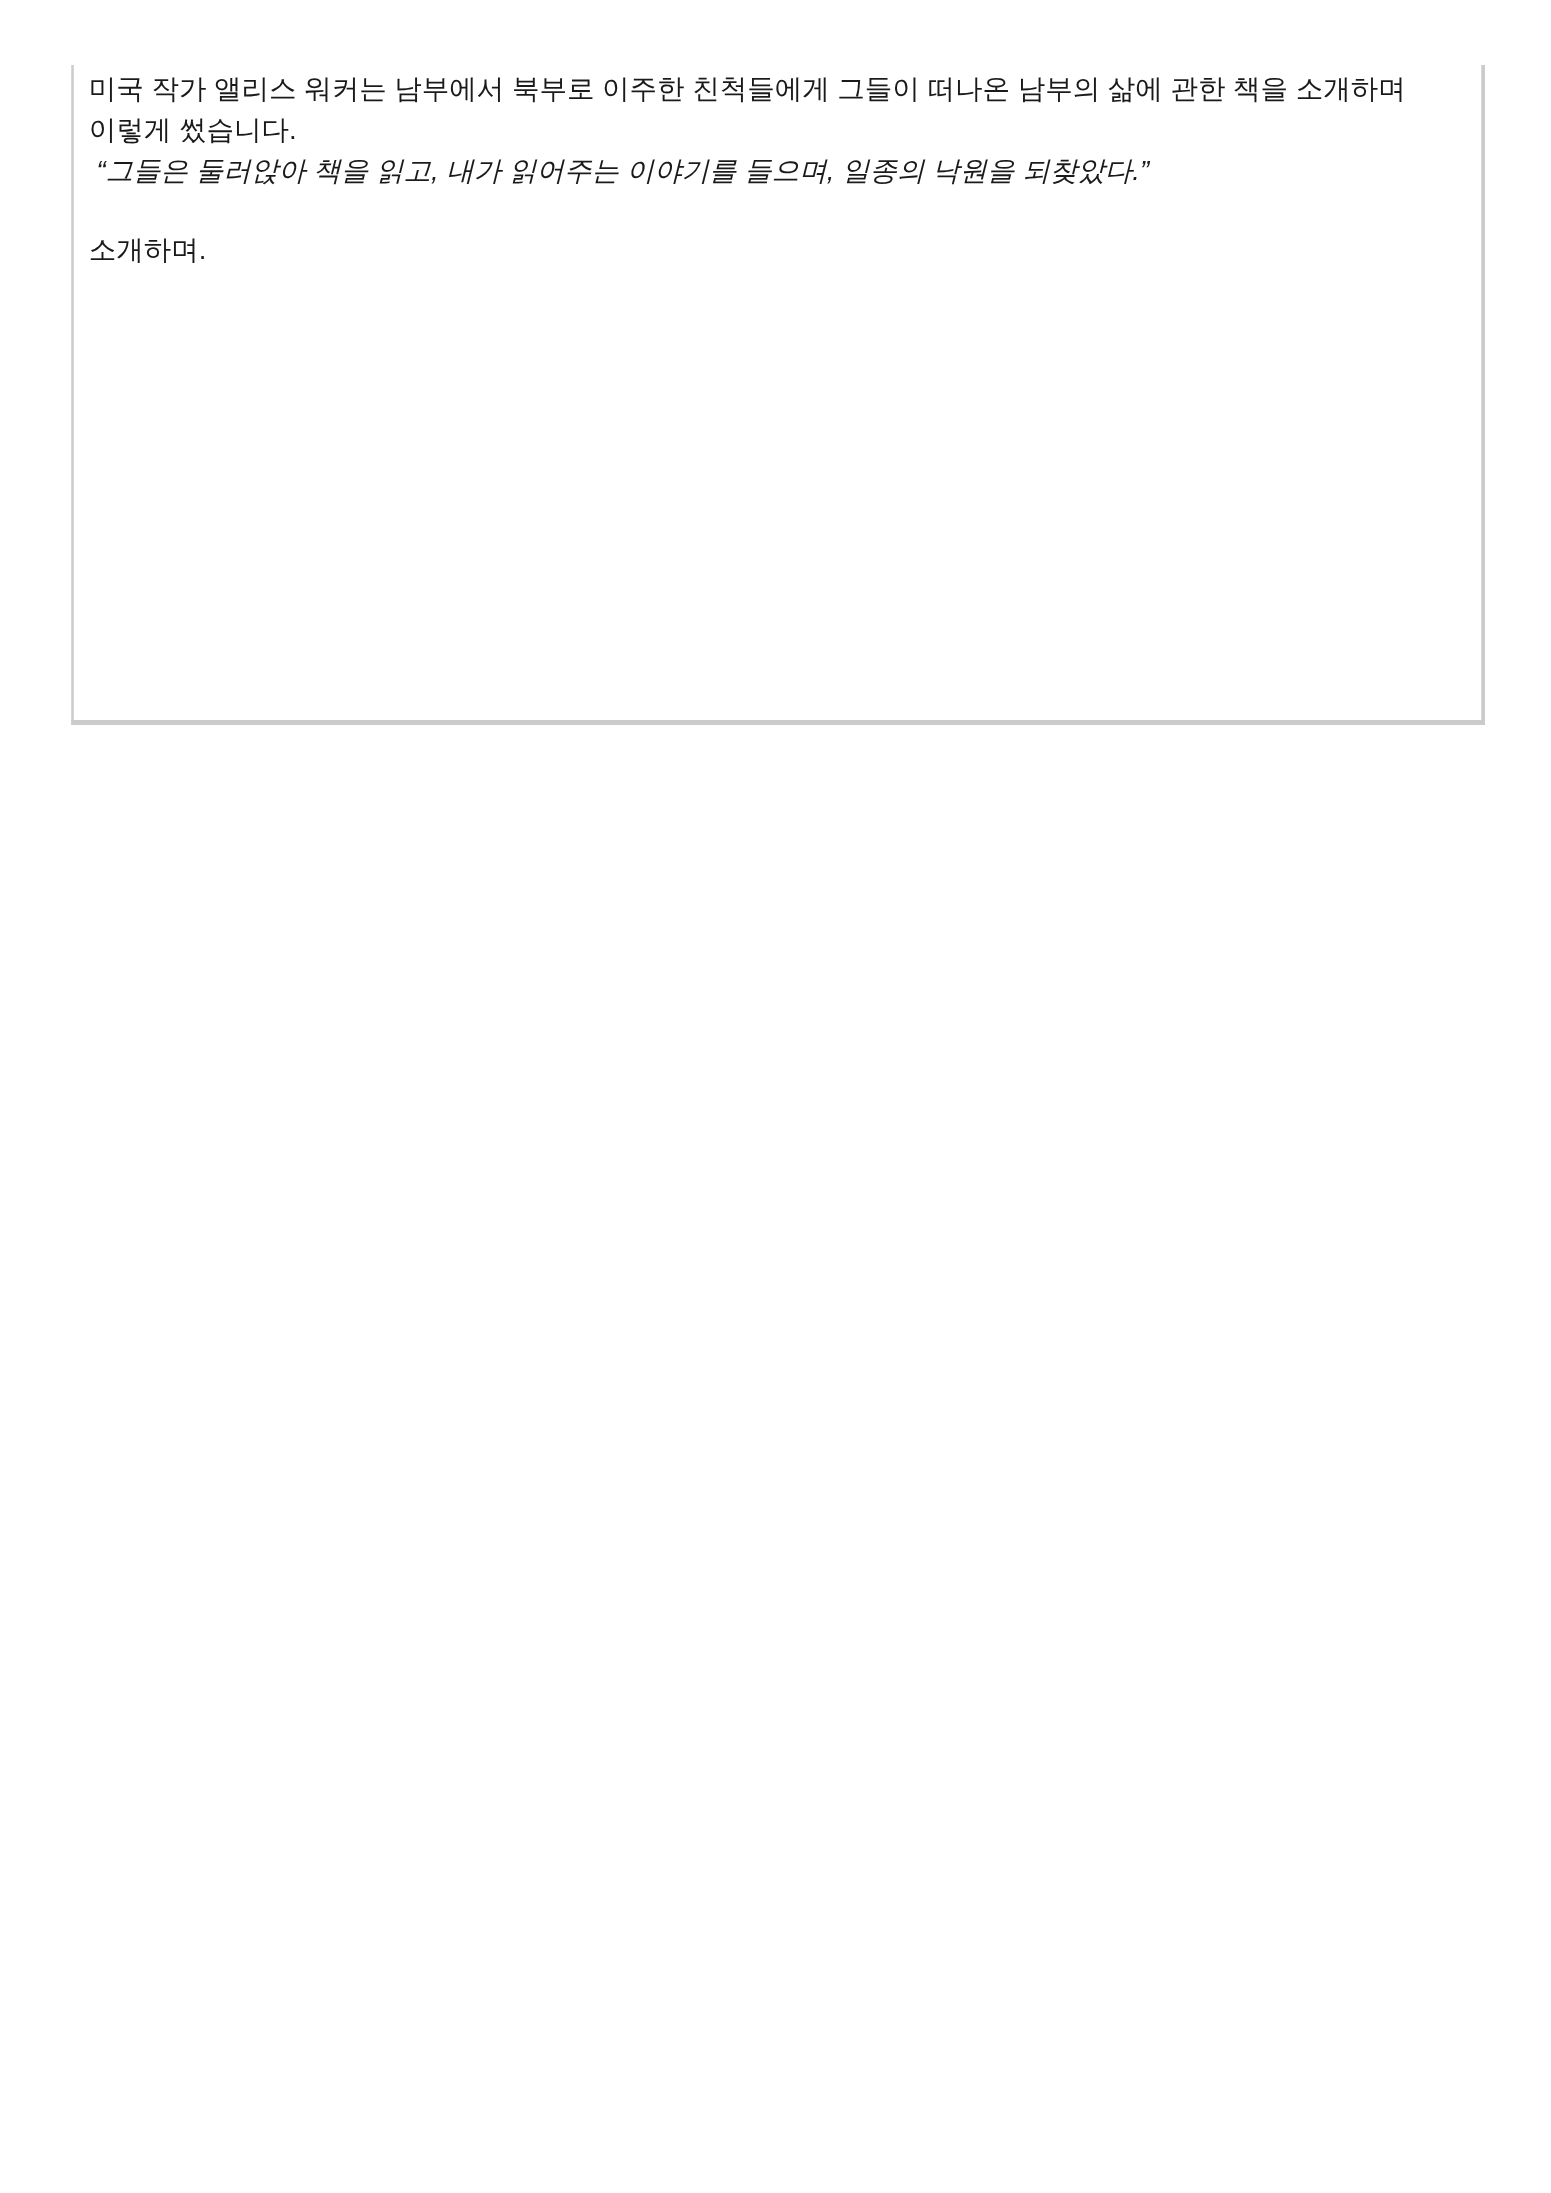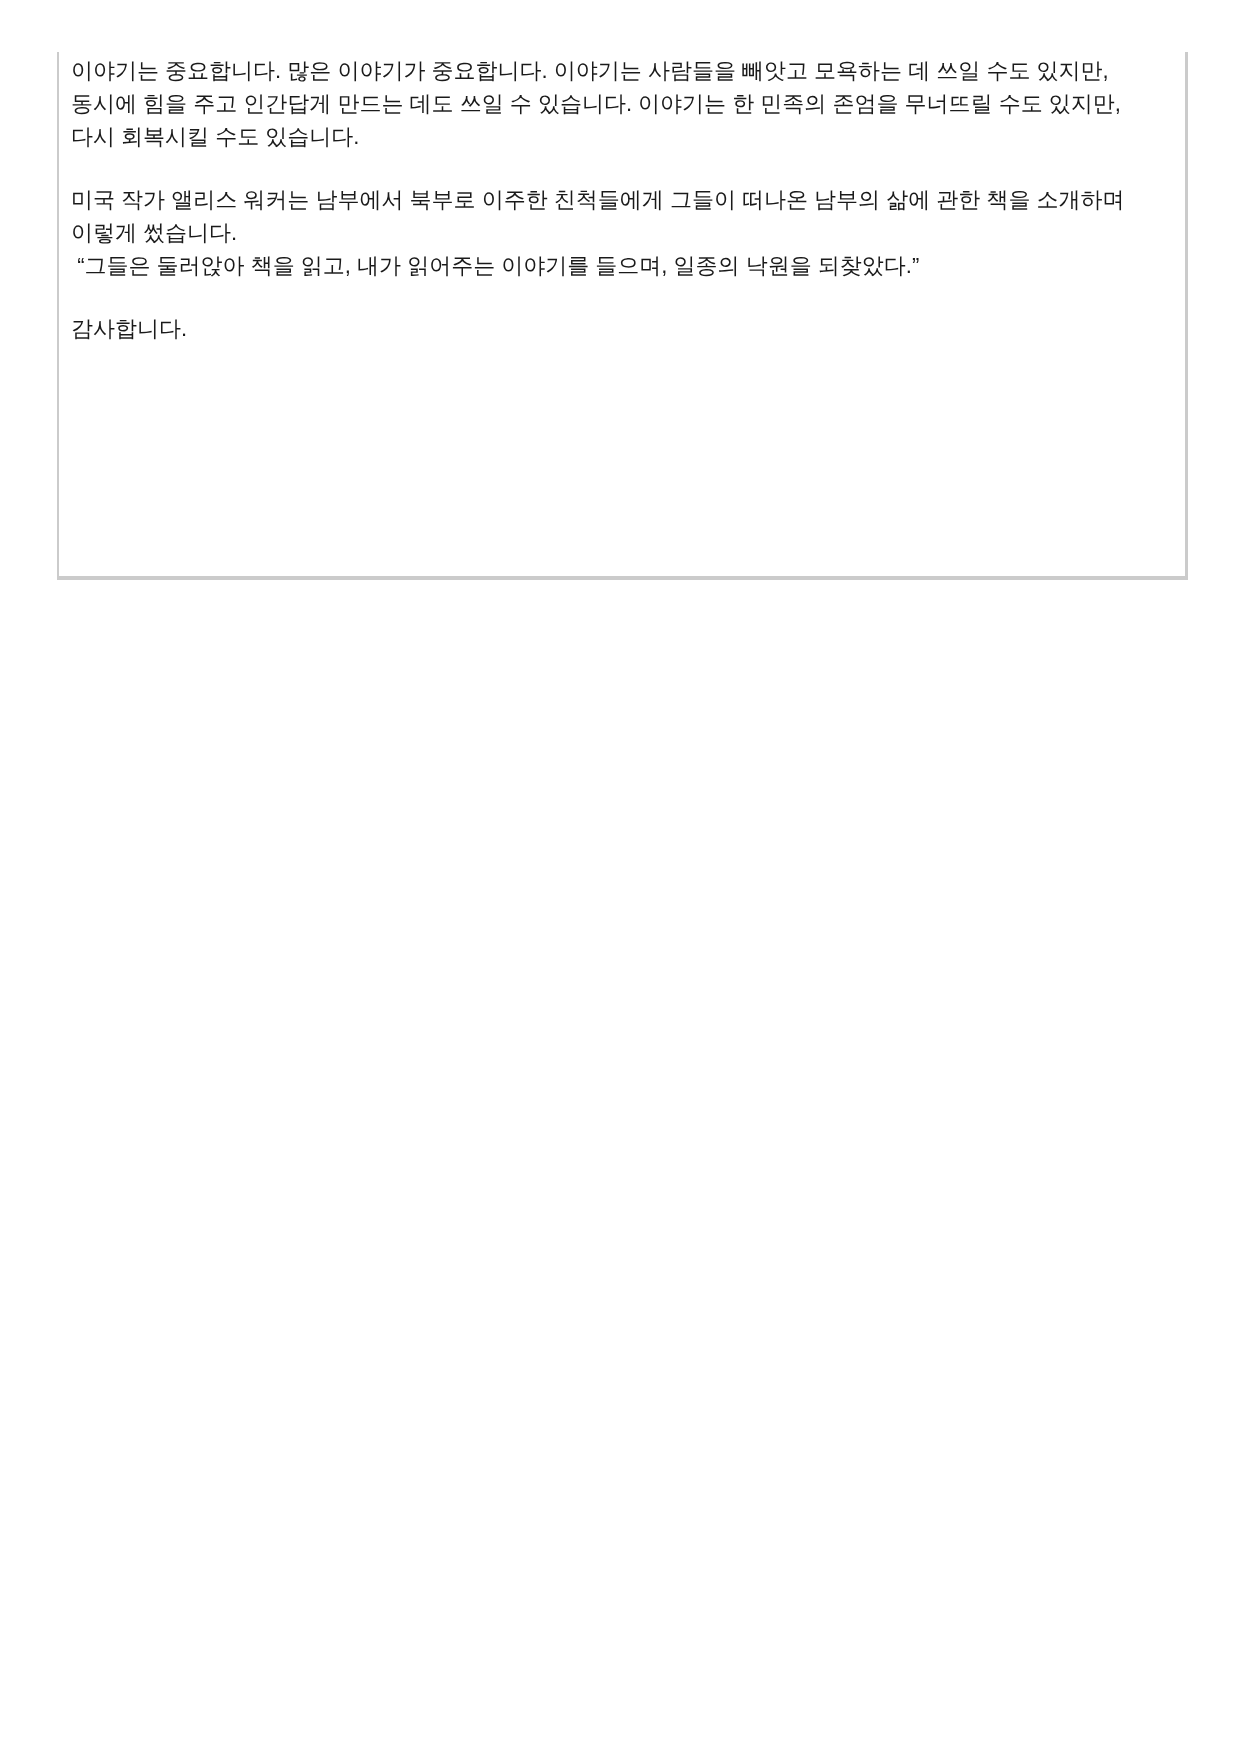--- a/index.html
+++ b/index.html
@@ -41,27 +41,27 @@
   .text-panel p {
     margin: 0 0 30px 0;
     font-size: 22px;
     line-height: 33px;
     color: #1a1a1a;
     letter-spacing: 0;
     word-break: keep-all;
   }
   .text-panel .quote {
     white-space: pre-wrap;
+    font-style: italic;
   }
 </style>
 </head>
 <body>
 
 <div class="page">
   <div class="text-panel" style="border-color: rgb(203, 203, 203); color: rgb(26, 26, 26); background: rgb(255, 255, 255);">
-    <p>이야기는 중요합니다. 많은 이야기가 중요합니다. 이야기는 사람들을 빼앗고 모욕하는 데 쓰일 수도 있지만, 동시에 힘을 주고 인간답게 만드는 데도 쓰일 수 있습니다. 이야기는 한 민족의 존엄을 무너뜨릴 수도 있지만, 다시 회복시킬 수도 있습니다.</p>
     <p>
       <span>미국 작가 앨리스 워커는 남부에서 북부로 이주한 친척들에게 그들이 떠나온 남부의 삶에 관한 책을 소개하며 이렇게 썼습니다.</span><br>
       <span class="quote"> “그들은 둘러앉아 책을 읽고, 내가 읽어주는 이야기를 들으며, 일종의 낙원을 되찾았다.”</span>
     </p>
-    <p>감사합니다.</p>
+    <p>소개하며.</p>
   </div>
 </div>
 
 </body></html>

